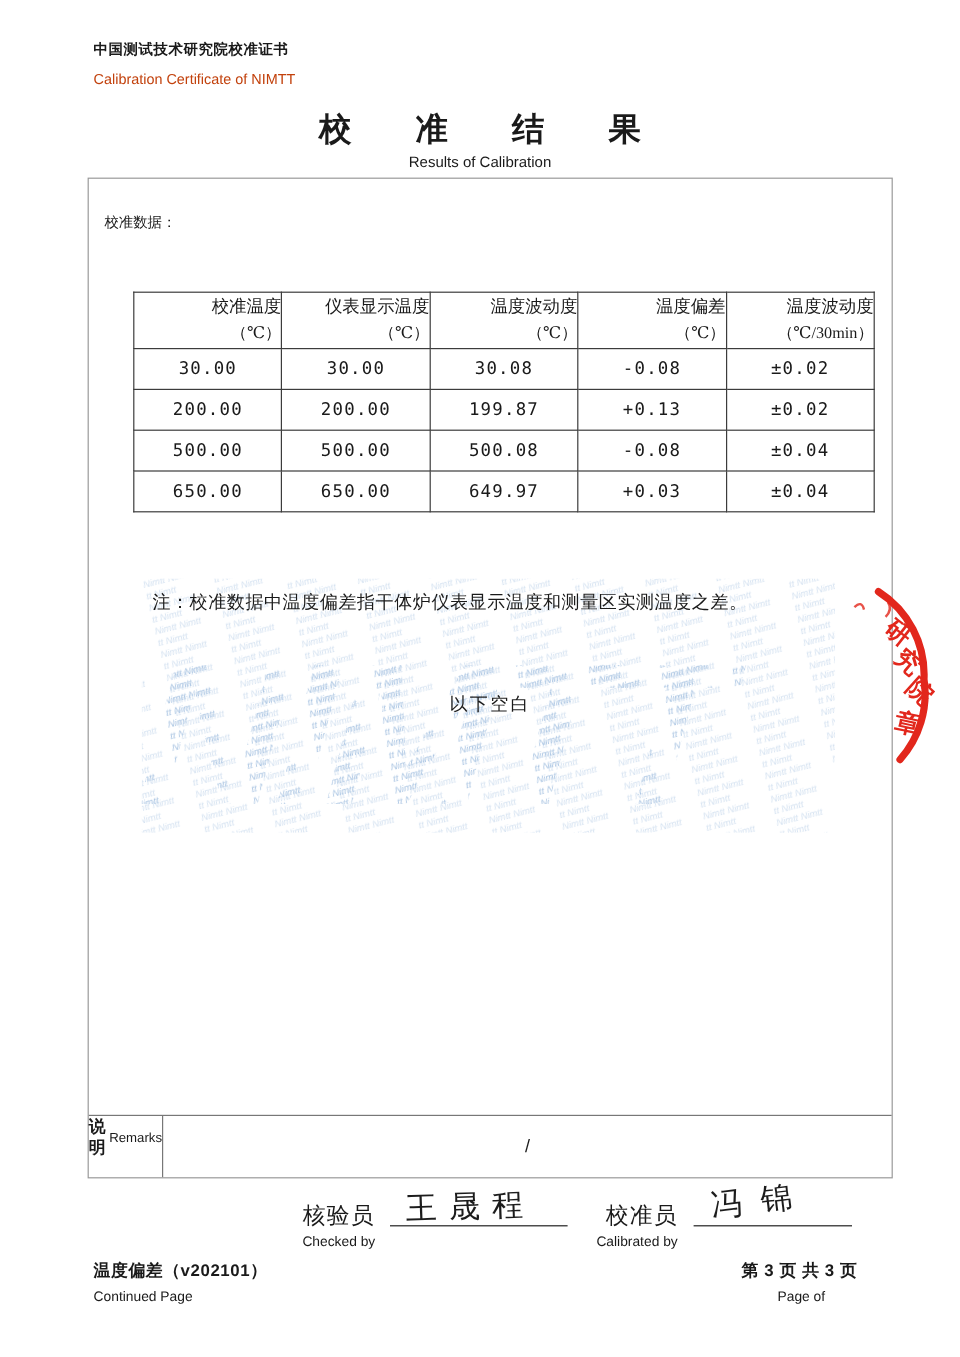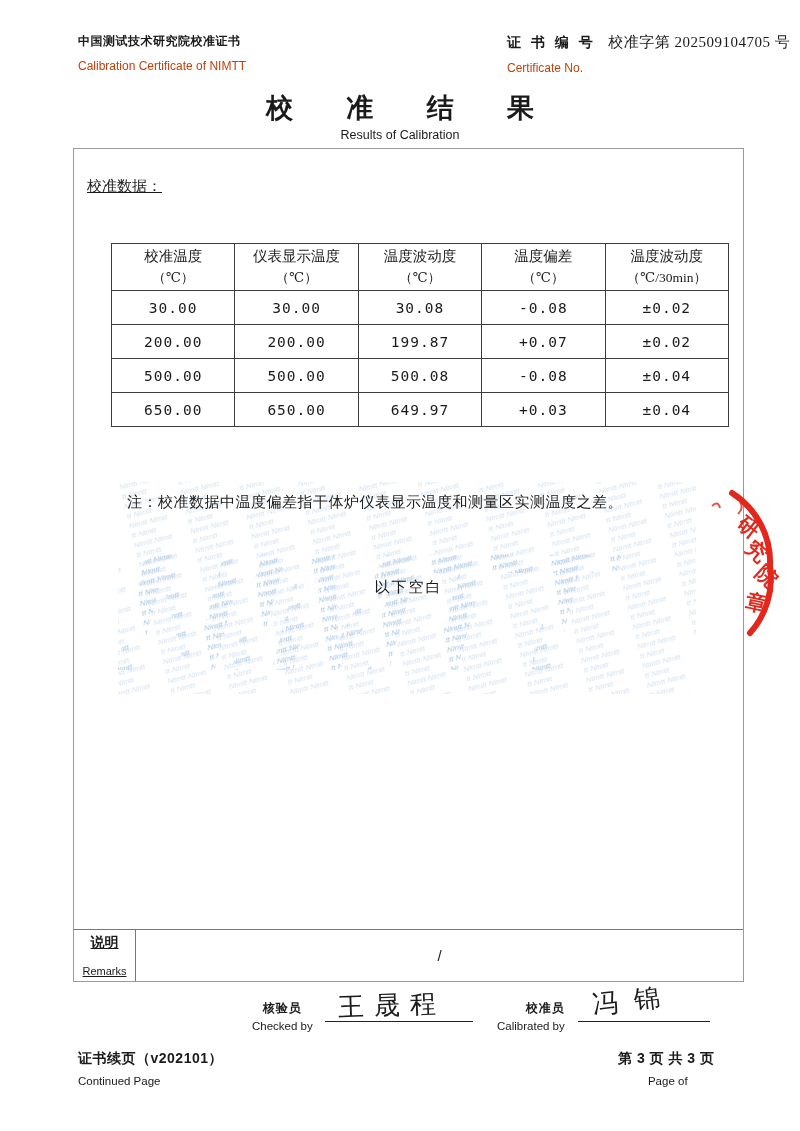--- a/index.html
+++ b/index.html
@@ -24,62 +24,62 @@
     font-size:27px; font-weight:bold; letter-spacing:0.85em; text-indent:0.85em;
   }
   .doc-subtitle { left:0; top:128px; width:100%; text-align:center; font-size:12.5px; }
 
   
   .main-box {
     left:73px; top:148px; width:671px; height:834px;
     border:1px solid #9a9a9a; z-index:2;
   }
   .serif-cjk { font-family:"Liberation Serif","DejaVu Serif",serif; }
-  .section-label { left:13px; top:28px; font-size:15px;text-decoration:underline; }
+  .section-label { left:13px; top:28px; font-size:12px; }
   .table-caption { left:35px; top:66px; font-size:15px; }
 
   
   table.cal {
     position:absolute; left:37px; top:94px; width:618px;
     border-collapse:collapse; table-layout:fixed;
   }
   table.cal td, table.cal th {
     border:1px solid #3c3c3c; text-align:center; vertical-align:middle;
     font-weight:normal; padding:0;
   }
-  table.cal th { height:47px; font-size:14.5px; line-height:21px; }
+  table.cal th { height:47px; font-size:14.5px; line-height:21px;text-align:right; }
   table.cal td { height:34px; font-size:14.5px; font-family:"DejaVu Sans Mono","Liberation Mono",monospace; letter-spacing:1px; }
   .th-unit { font-size:13.5px; }
 
   .note-line { left:53px; top:344px; font-size:15px; letter-spacing:0.5px; }
   .uncertainty-line { left:0; top:389px; width:100%; text-align:center; font-size:15px; }
   .uncertainty-line .ital { font-family:"Liberation Serif","DejaVu Serif",serif; font-style:italic; font-size:16px; }
   .blank-line { left:0; top:429px; width:100%; text-align:center; font-size:15px; letter-spacing:2px; }
 
   
   .remarks-row {
     position:absolute; left:0; bottom:0; width:100%; height:52px;
     border-top:1px solid #777; display:flex;
   }
   .remarks-label-cell {
     width:62px; border-right:1px solid #777; display:flex;
-    flex-direction:column; align-items:center; justify-content:center;text-decoration:underline;
+    flex-direction:row; justify-content:center;
   }
   .remarks-label-cn { font-size:14px; font-weight:bold; }
   .remarks-label-en { font-size:11px; margin-top:13px; }
   .remarks-value-cell { flex:1; display:flex; align-items:center; justify-content:center; font-size:15px; }
 
   
   .watermark { left:118px; top:482px; z-index:1; pointer-events:none; }
 
   
   .stamp { left:690px; top:476px; z-index:5; pointer-events:none; }
 
   
-  .sig-label-cn { font-size:12px; font-weight:bold; letter-spacing:1px; }
+  .sig-label-cn { font-size:19px; font-weight:normal; letter-spacing:1px; }
   .sig-label-en { font-size:11.5px; margin-top:3px; }
   .sig-line { border-bottom:1.5px solid #222; }
   .sig-text {
     font-size:26px; color:#1c1c1c; letter-spacing:10px; white-space:nowrap;
     font-family:"DejaVu Sans","Liberation Sans",sans-serif;
   }
 
   
   .foot-cn { font-size:14px; font-weight:bold; letter-spacing:0.5px; }
   .foot-en { font-size:11.5px; margin-top:7px; }
@@ -97,27 +97,20 @@
       </pattern>
     </defs>
     <rect x="0" y="0" width="578" height="212" fill="url(#wmpat)" opacity="0.5"></rect>
     <text x="8" y="188" font-size="168" font-weight="bold" font-style="italic" letter-spacing="-6" fill="url(#wmpat)" transform="skewX(-4)">NIMTT</text>
   </svg>
 
   <div class="abs" style="left:78px; top:33px;">
     <div class="hdr-cn">中国测试技术研究院校准证书</div>
     <div class="hdr-en">Calibration Certificate of NIMTT</div>
   </div>
-  <div class="abs" style="left:507px; top:33px;">
-    <div>
-      <span class="certno-label">证 书 编 号</span>
-      <span class="certno-value">校准字第 202509104705 号</span>
-    </div>
-    <div class="hdr-en">Certificate No.</div>
-  </div>
 
   <div class="abs doc-title">校 准 结 果</div>
   <div class="abs doc-subtitle">Results of Calibration</div>
 
   <div class="abs main-box">
 
     <div class="abs section-label serif-cjk">校准数据：</div>
 
     <table class="cal serif-cjk">
       <colgroup>
@@ -154,21 +147,21 @@
         <td>30.00</td>
         <td>30.00</td>
         <td>30.08</td>
         <td>-0.08</td>
         <td>±0.02</td>
       </tr>
       <tr>
         <td>200.00</td>
         <td>200.00</td>
         <td>199.87</td>
-        <td>+0.07</td>
+        <td>+0.13</td>
         <td>±0.02</td>
       </tr>
       <tr>
         <td>500.00</td>
         <td>500.00</td>
         <td>500.08</td>
         <td>-0.08</td>
         <td>±0.04</td>
       </tr>
       <tr>
@@ -213,21 +206,21 @@
   <div class="abs sig-text" style="left:338px; top:988px; transform:rotate(-2deg);">王晟程</div>
 
   <div class="abs" style="left:497px; top:1000px; text-align:right;">
     <div class="sig-label-cn">校准员</div>
     <div class="sig-label-en">Calibrated by</div>
   </div>
   <div class="abs sig-line" style="left:578px; top:1000px; width:132px; height:22px;"></div>
   <div class="abs sig-text" style="left:592px; top:983px; transform:rotate(-7deg); letter-spacing:16px;">冯锦</div>
 
   <div class="abs" style="left:78px; top:1050px;">
-    <div class="foot-cn">证书续页（v202101）</div>
+    <div class="foot-cn">温度偏差（v202101）</div>
     <div class="foot-en">Continued Page</div>
   </div>
   <div class="abs" style="left:618px; top:1050px;text-align:center;">
     <div class="foot-cn">第 3 页 共 3 页</div>
     <div class="foot-en" style="margin-left:3px;">Page of</div>
   </div>
 
 </div>
 
 </body></html>

